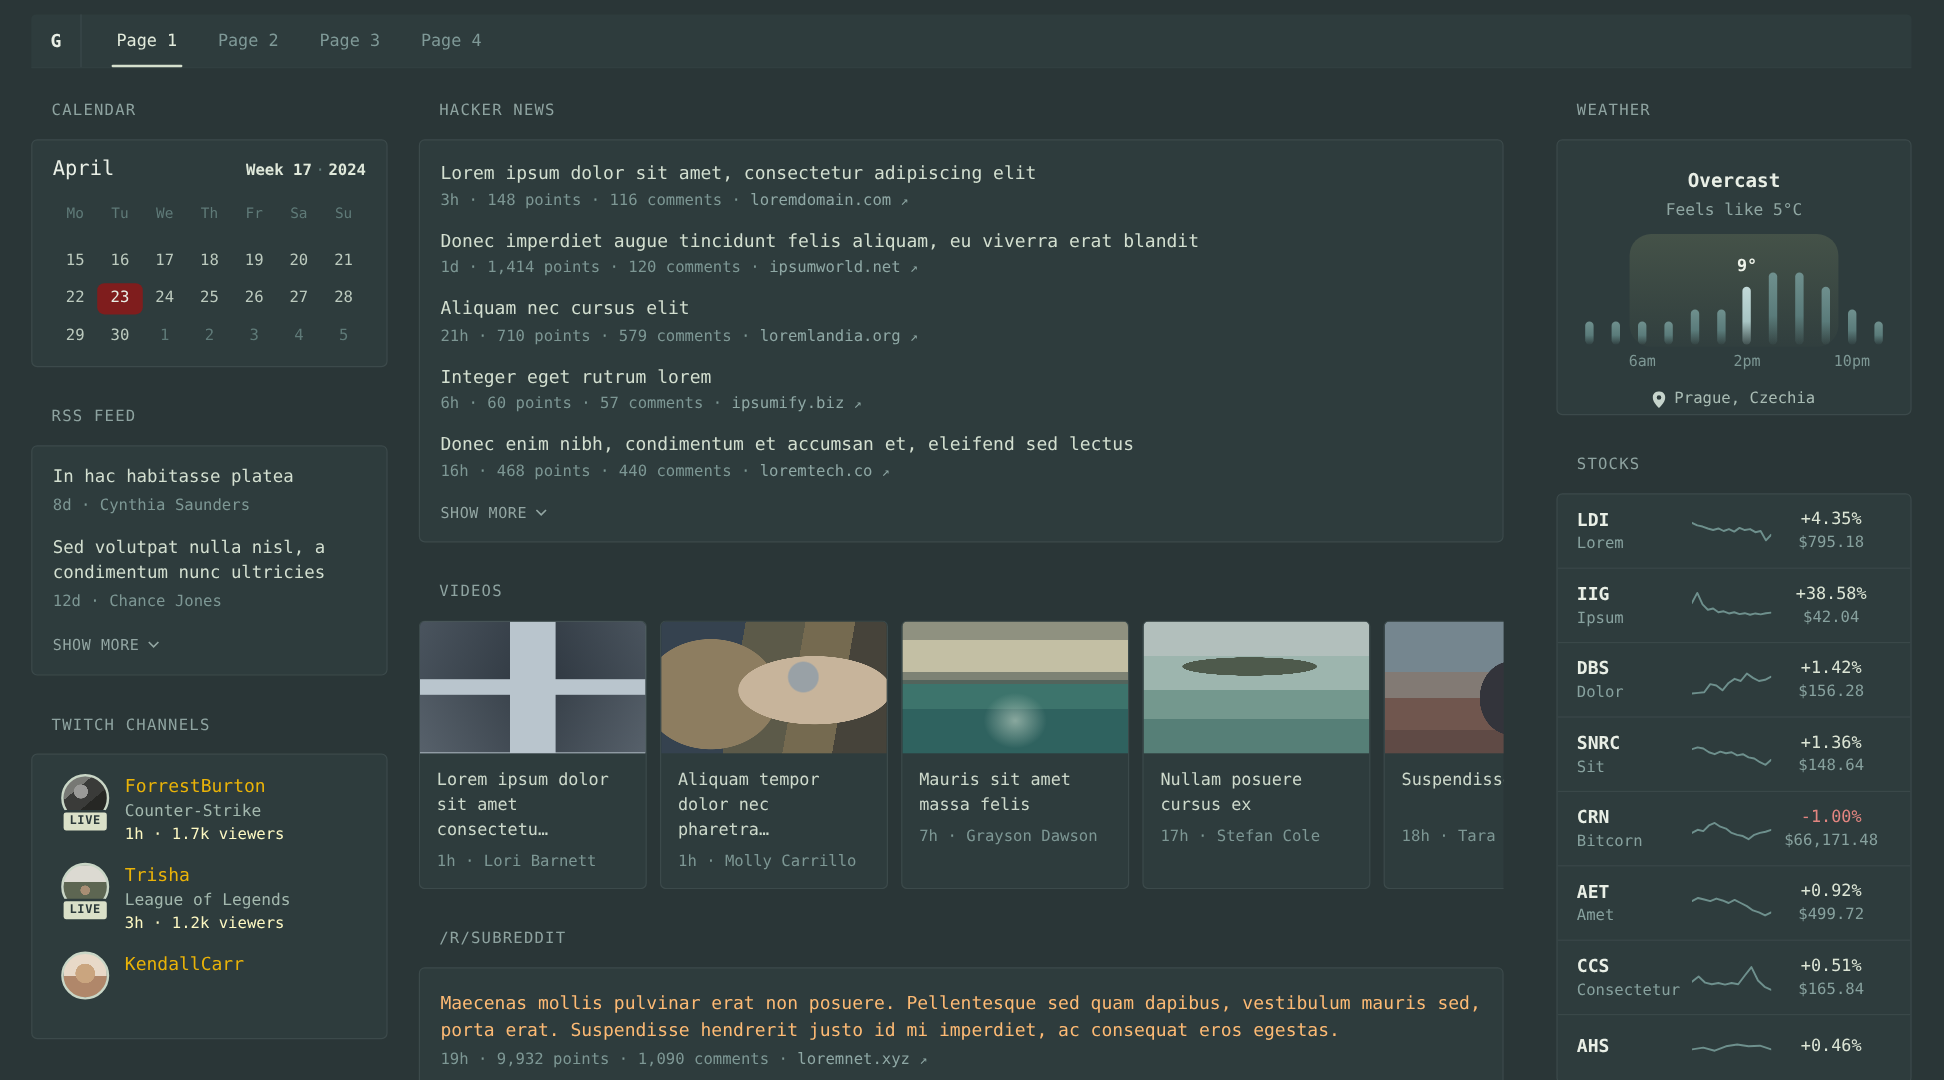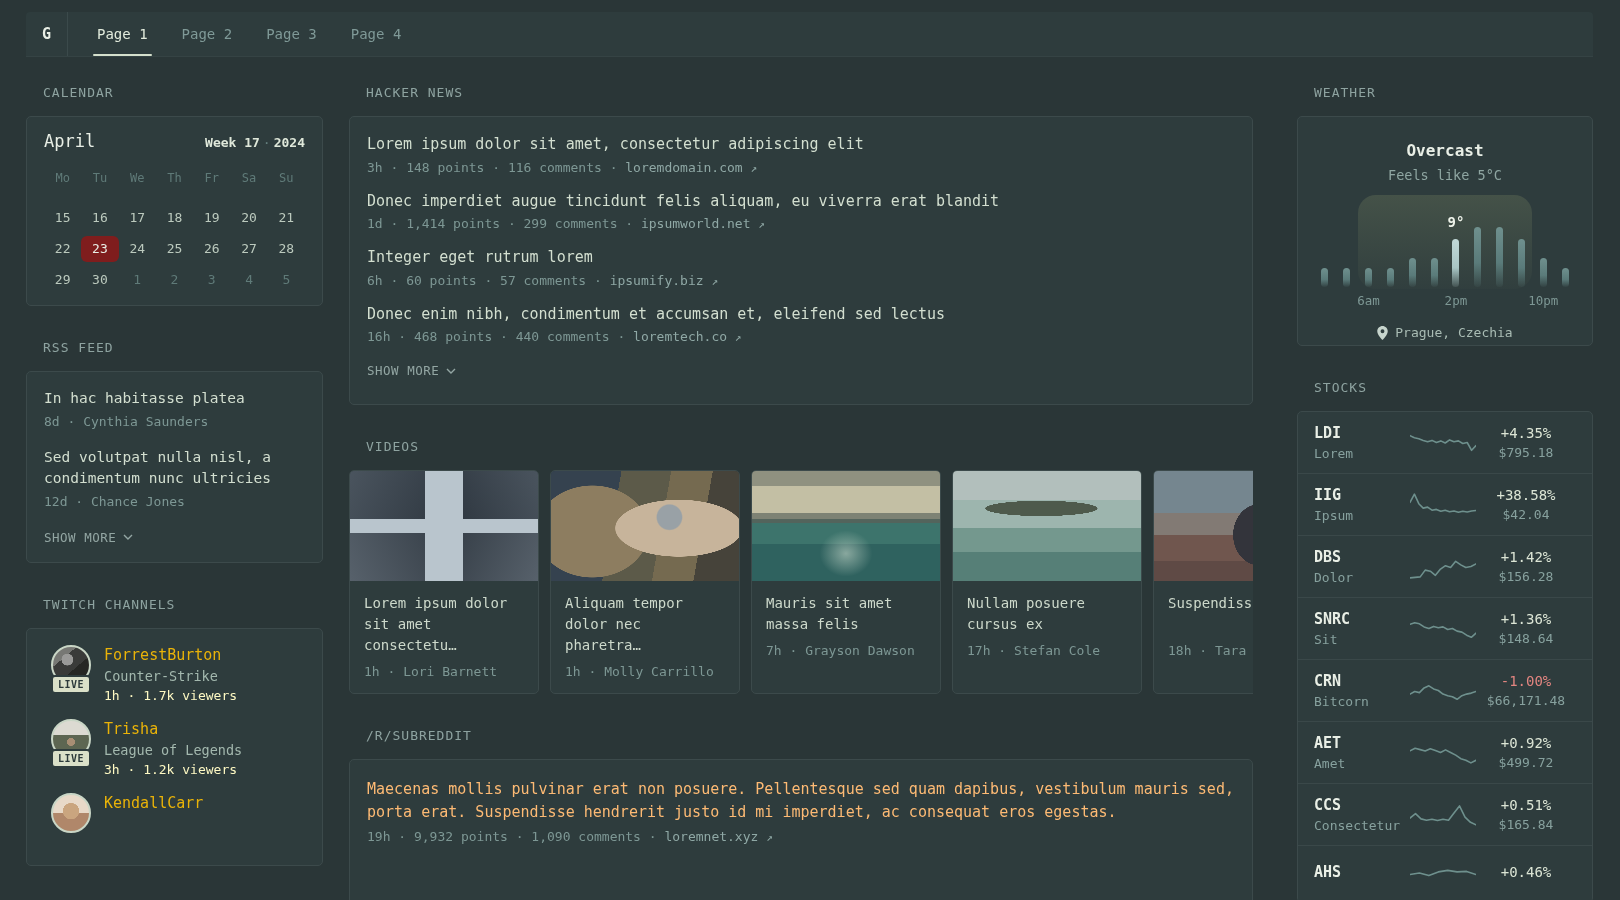--- a/index.html
+++ b/index.html
@@ -97,21 +97,21 @@
     margin-top:-10px; background:#dae0c8; color:#2b393a;
     font-size:10px; font-weight:bold; letter-spacing:0.5px;
     padding:2px 5px; border-radius:4px; border:2px solid #2e3c3d;
   }
   .tw-info { padding-left:6px; padding-top:1px; }
   .tw-name { color:#eab308; font-size:15px; font-weight:normal; cursor:pointer; }
   .tw-game { color:#a3b8ae; font-size:13.5px; margin-top:4px; }
   .tw-meta { color:#fef9c3; font-size:13px; margin-top:4px; }
 
   
-  .hn-card { padding:17px 17px 25px; }
+  .hn-card { padding:17px 17px 15px; }
   .hn-item { margin-bottom:16px; }
   .hn-item .item-title { font-size:15px; }
 
   
   .video-row { display:flex; gap:11px; overflow:hidden; }
   .video-card {
     width:190px; flex:none; background:#2e3c3d;
     border:1px solid #3c4a4b; border-radius:5px; cursor:pointer;
   }
   .thumb { height:110px; border-radius:4px 4px 0 0; }
@@ -312,21 +312,25 @@
       <div class="widget">
         <div class="sec-title">HACKER NEWS</div>
         <div class="card hn-card">
 
           <div class="hn-item">
             <div class="item-title">Lorem ipsum dolor sit amet, consectetur adipiscing elit</div>
             <div class="item-meta"><span>3h · 148 points · 116 comments · </span><span class="domain"><span>loremdomain.com</span> <span class="arrow">↗</span></span></div>
           </div>
           <div class="hn-item">
             <div class="item-title">Donec imperdiet augue tincidunt felis aliquam, eu viverra erat blandit</div>
-            <div class="item-meta"><span>1d · 1,414 points · 299 comments · </span><span class="domain"><span>ipsumworld.net</span> <span class="arrow">↗</span></span></div>
+            <div class="item-meta"><span>1d · 1,414 points · 120 comments · </span><span class="domain"><span>ipsumworld.net</span> <span class="arrow">↗</span></span></div>
+          </div>
+          <div class="hn-item">
+            <div class="item-title">Aliquam nec cursus elit</div>
+            <div class="item-meta"><span>21h · 710 points · 579 comments · </span><span class="domain"><span>loremlandia.org</span> <span class="arrow">↗</span></span></div>
           </div>
           <div class="hn-item">
             <div class="item-title">Integer eget rutrum lorem</div>
             <div class="item-meta"><span>6h · 60 points · 57 comments · </span><span class="domain"><span>ipsumify.biz</span> <span class="arrow">↗</span></span></div>
           </div>
           <div class="hn-item">
             <div class="item-title">Donec enim nibh, condimentum et accumsan et, eleifend sed lectus</div>
             <div class="item-meta"><span>16h · 468 points · 440 comments · </span><span class="domain"><span>loremtech.co</span> <span class="arrow">↗</span></span></div>
           </div>
 

